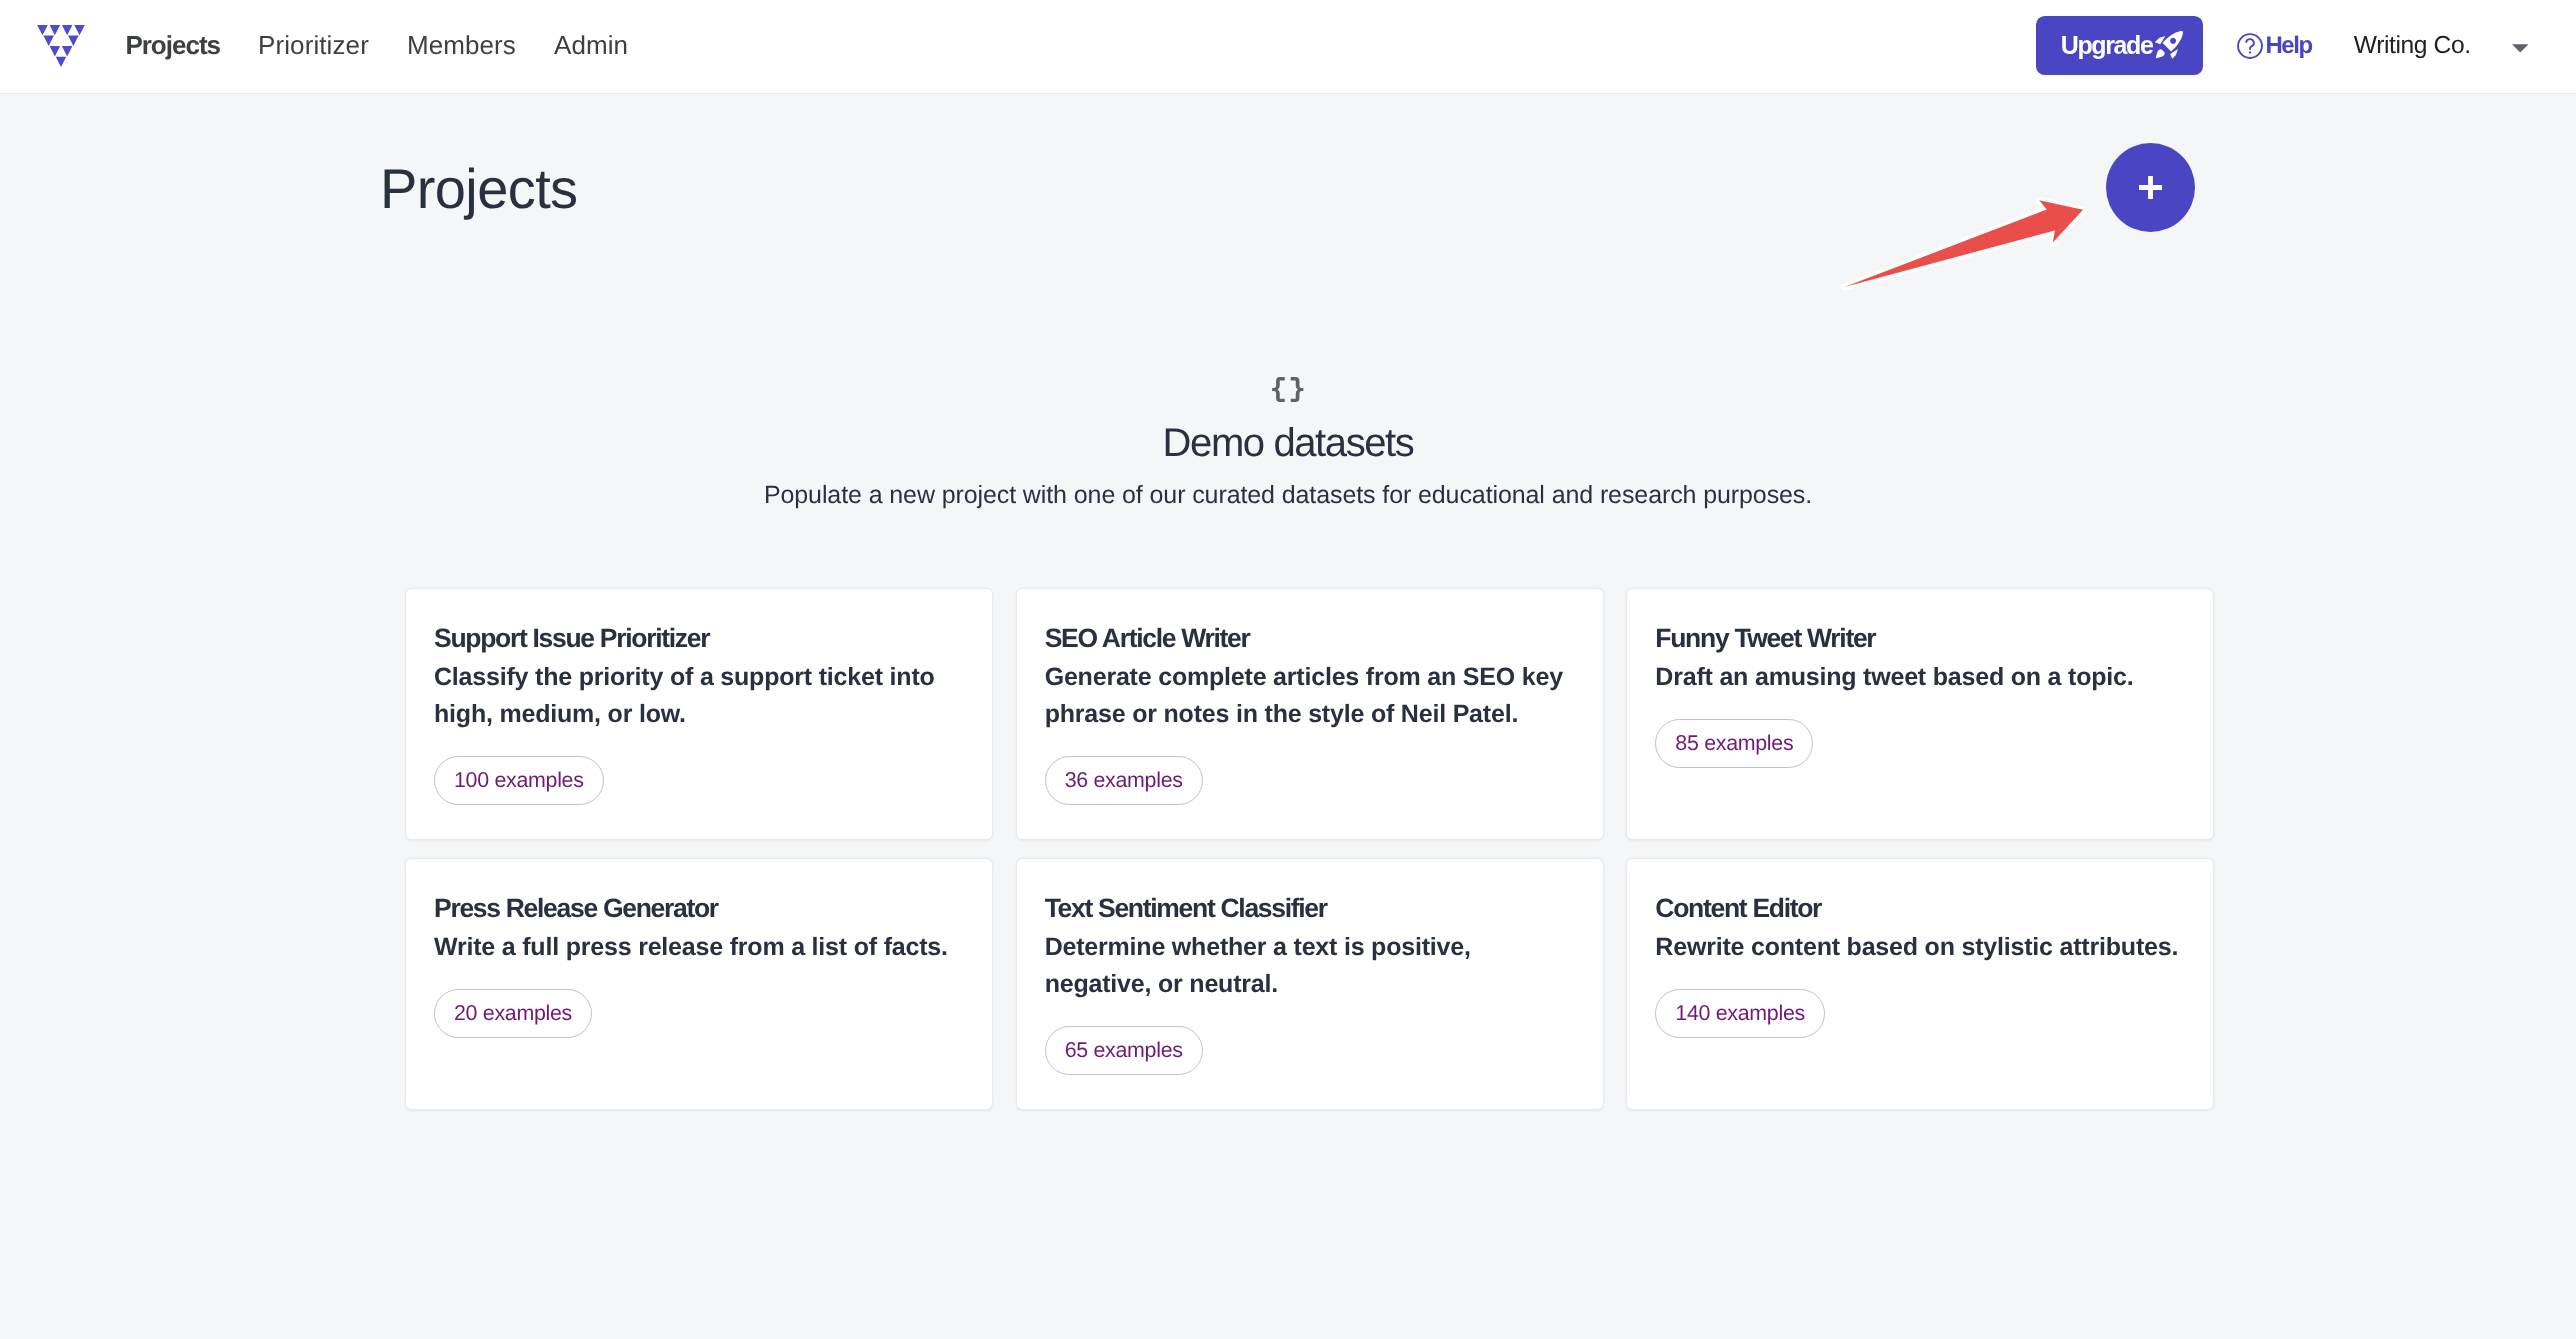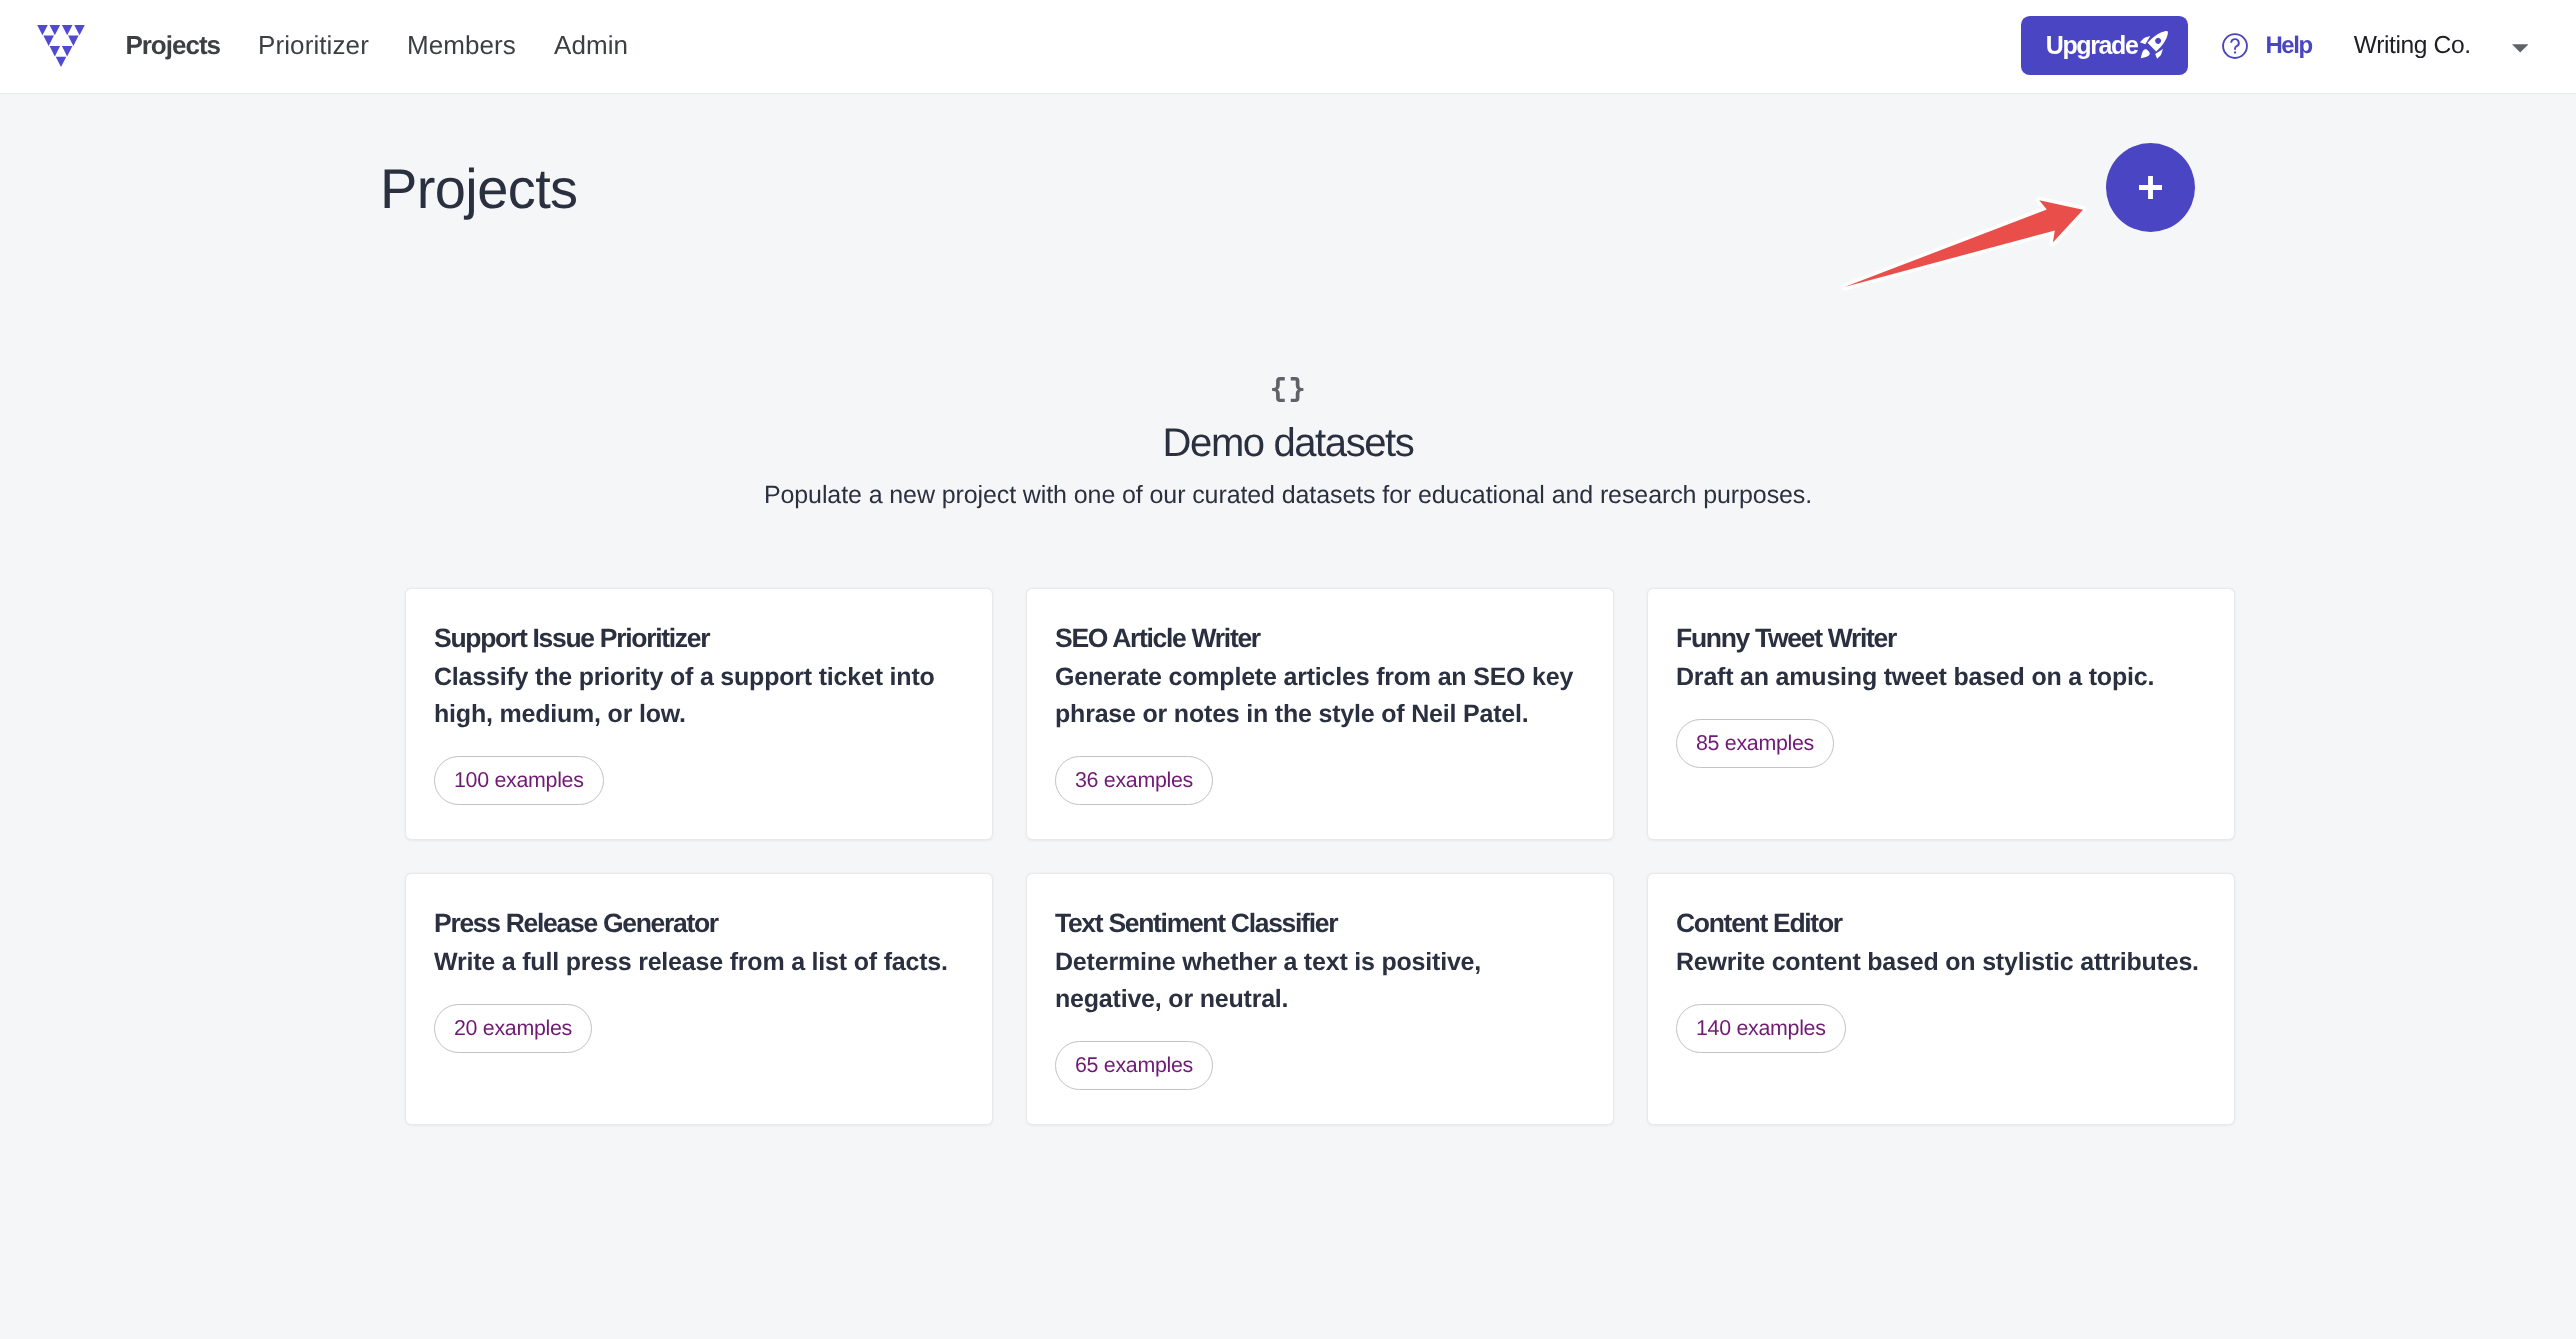--- a/index.html
+++ b/index.html
@@ -44,21 +44,21 @@
     padding: 0 18px 0 25px;
     font-size: 25px;
     font-weight: 700;
     letter-spacing: -1.4px;
     font-family: inherit;
     display: flex;
     align-items: center;
     cursor: pointer;
   }
   .help-link {
-    display: flex; align-items: center; gap: 15px;
+    display: flex; align-items: center; 
     color: #4a45c2; font-size: 24px; font-weight: 700; letter-spacing: -1.4px;
     margin-left: 32px; text-decoration: none;
   }
   .org-menu {
     display: flex; align-items: center; gap: 41px;
     margin-left: 42px; font-size: 24.6px; letter-spacing: -0.4px; color: #202124;
     cursor: pointer;
   }
 
   
@@ -82,21 +82,21 @@
   .empty-sub { font-size: 25px; letter-spacing: -0.1px; color: #2a3040; margin-top: 13.2px; line-height: 1.2; text-align: center; }
 
   
   .grid {
     position: absolute;
     left: 405px;
     top: 494px;
     width: 1814px;
     display: grid;
     grid-template-columns: repeat(3, 1fr);
-    gap: 33px;
+    gap: 18px;
   }
   .card {
     background: #fff;
     border: 1.3px solid #e8e9eb;
     border-radius: 6.3px;
     height: 252px;
     width: 588px;
     padding: 36px 22px 36px 28px;
     box-shadow: 0 0.6px 2.5px rgba(0,0,0,0.055);
     cursor: pointer;

